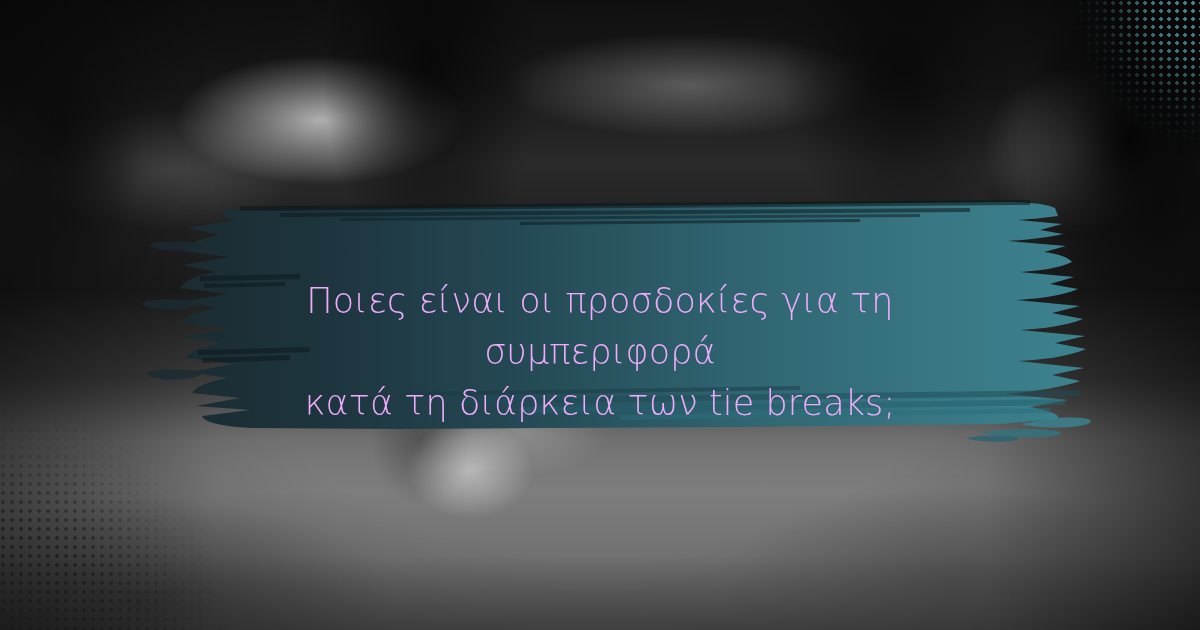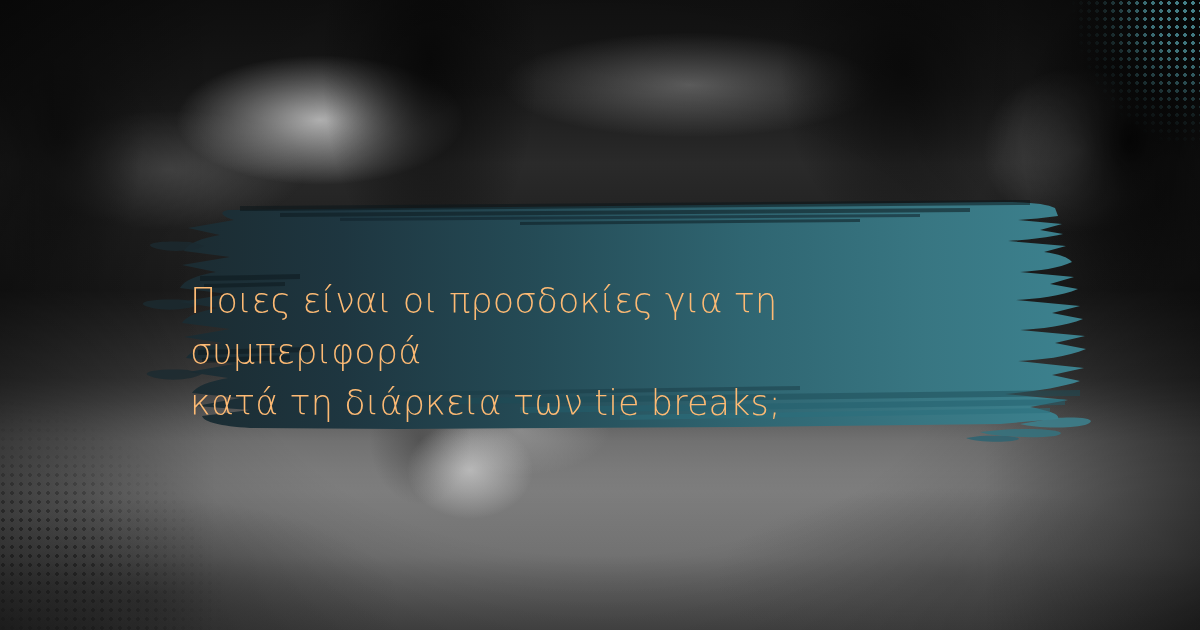--- a/index.html
+++ b/index.html
@@ -119,21 +119,22 @@
     height: 100%;
     display: block;
   }
 
   
   .headline {
     position: absolute;
     left: 190px;
     top: 276px;
     width: 820px;
-    color: #fdba74;
+    text-align: center;
+    color: #f0abfc;
     font-size: 35px;
     line-height: 51px;
     font-weight: 300;
     letter-spacing: 0.1px;
     white-space: pre-line;
     text-rendering: optimizeLegibility;
   }
 </style>
 </head>
 <body>

